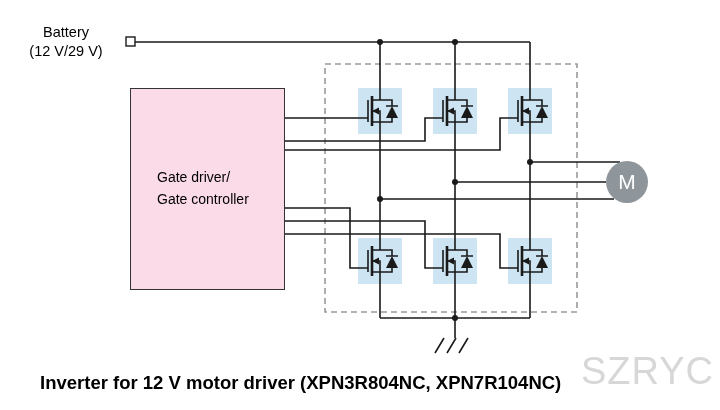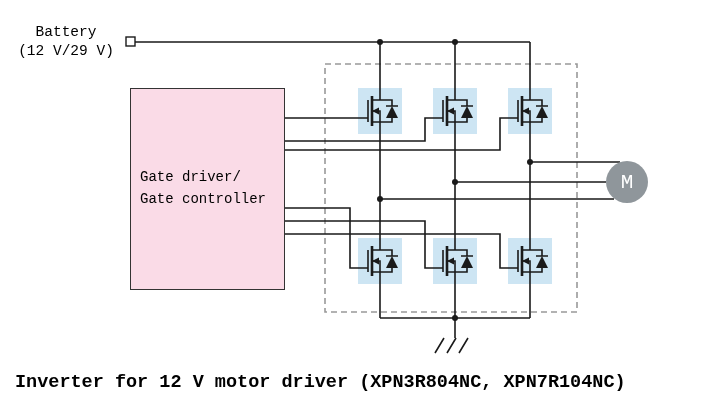--- a/index.html
+++ b/index.html
@@ -1,45 +1,45 @@
 <!DOCTYPE html>
 <html style="--controller-fill: #fadbe7; --controller-border: #333333; --mosfet-fill: #cde5f3; --motor-fill: #8f969b; --wire: #1a1a1a; --dashed-border: #999999; --watermark-color: #d7d7d7;"><head>
 <meta charset="utf-8">
 <style>
   * { box-sizing: border-box; }
   html, body { margin: 0; padding: 0; background: #fff; }
   .canvas {
     position: relative; width: 720px; height: 410px; background: #fff;
-    font-family: Liberation Mono, monospace; color: #000; overflow: hidden;
+    font-family: Liberation Sans, sans-serif; color: #000; overflow: hidden;
   }
   .layer { position: absolute; left: 0; top: 0; z-index: 2; }
   .w { stroke: var(--wire, #1a1a1a); stroke-width: 1.6; fill: none; }
   .thick { stroke-width: 2.6; }
   .blk { fill: var(--wire, #1a1a1a); stroke: none; }
   .dot { fill: var(--wire, #1a1a1a); }
   .mosfet-box { fill: var(--mosfet-fill, #cde5f3); }
   .dashed { fill: none; stroke: var(--dashed-border, #999); stroke-width: 1.6; stroke-dasharray: 6 4; }
   .batt-sq { fill: #fff; stroke: var(--wire, #1a1a1a); stroke-width: 1.4; }
   .battery-label {
     position: absolute; left: 8px; top: 23px; width: 116px; text-align: center;
     font-size: 14.5px; line-height: 1.3; z-index: 3;
   }
   .controller-box {
     position: absolute; left: 130px; top: 88px; width: 155px; height: 202px;
     background: var(--controller-fill, #fadbe7); border: 1.5px solid var(--controller-border, #333);
     display: flex; flex-direction: column; justify-content: center;
-    padding-left: 9px; font-size: 14px; line-height: 1.55; z-index: 3;
+    padding-left: 26px; font-size: 14px; line-height: 1.55; z-index: 3;
   }
   .motor {
     position: absolute; left: 606px; top: 161px; width: 42px; height: 42px;
     border-radius: 50%; background: var(--motor-fill, #8f969b); color: #fff;
     display: flex; align-items: center; justify-content: center; font-size: 21px; z-index: 3;
   }
   .caption {
-    position: absolute; left: 15px; top: 372px; font-size: 18.5px; font-weight: bold;
+    position: absolute; left: 40px; top: 372px; font-size: 18.5px; font-weight: bold;
     white-space: nowrap; z-index: 4;
   }
   .watermark {
     position: absolute; right: 6px; top: 350px; font-size: 38px; letter-spacing: 1px;
     color: var(--watermark-color, #d7d7d7); z-index: 1;
   }
 </style>
 </head>
 <body>
 
@@ -95,16 +95,17 @@
 
   <div class="controller-box">
     <div>Gate driver/</div>
     <div>Gate controller</div>
   </div>
 
   <div class="motor">
     <span>M</span>
   </div>
 
+  <div class="watermark">SZRYC</div>
 
   <div class="caption">Inverter for 12 V motor driver (XPN3R804NC, XPN7R104NC)</div>
 
 </div>
 
 </body></html>

